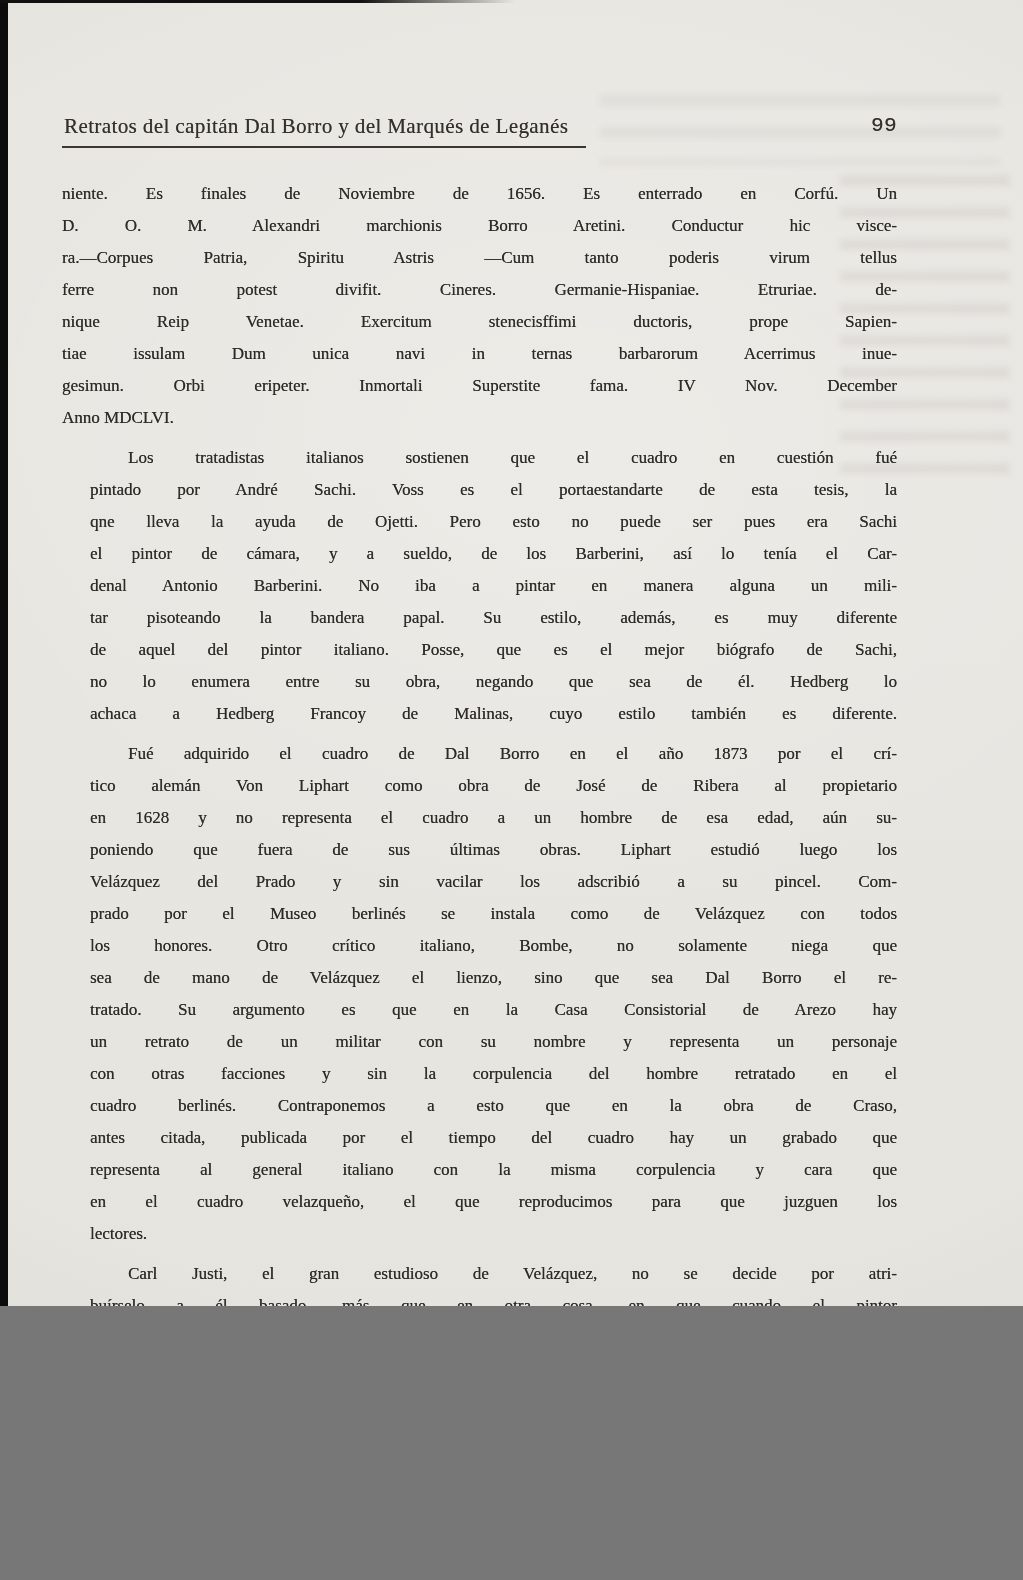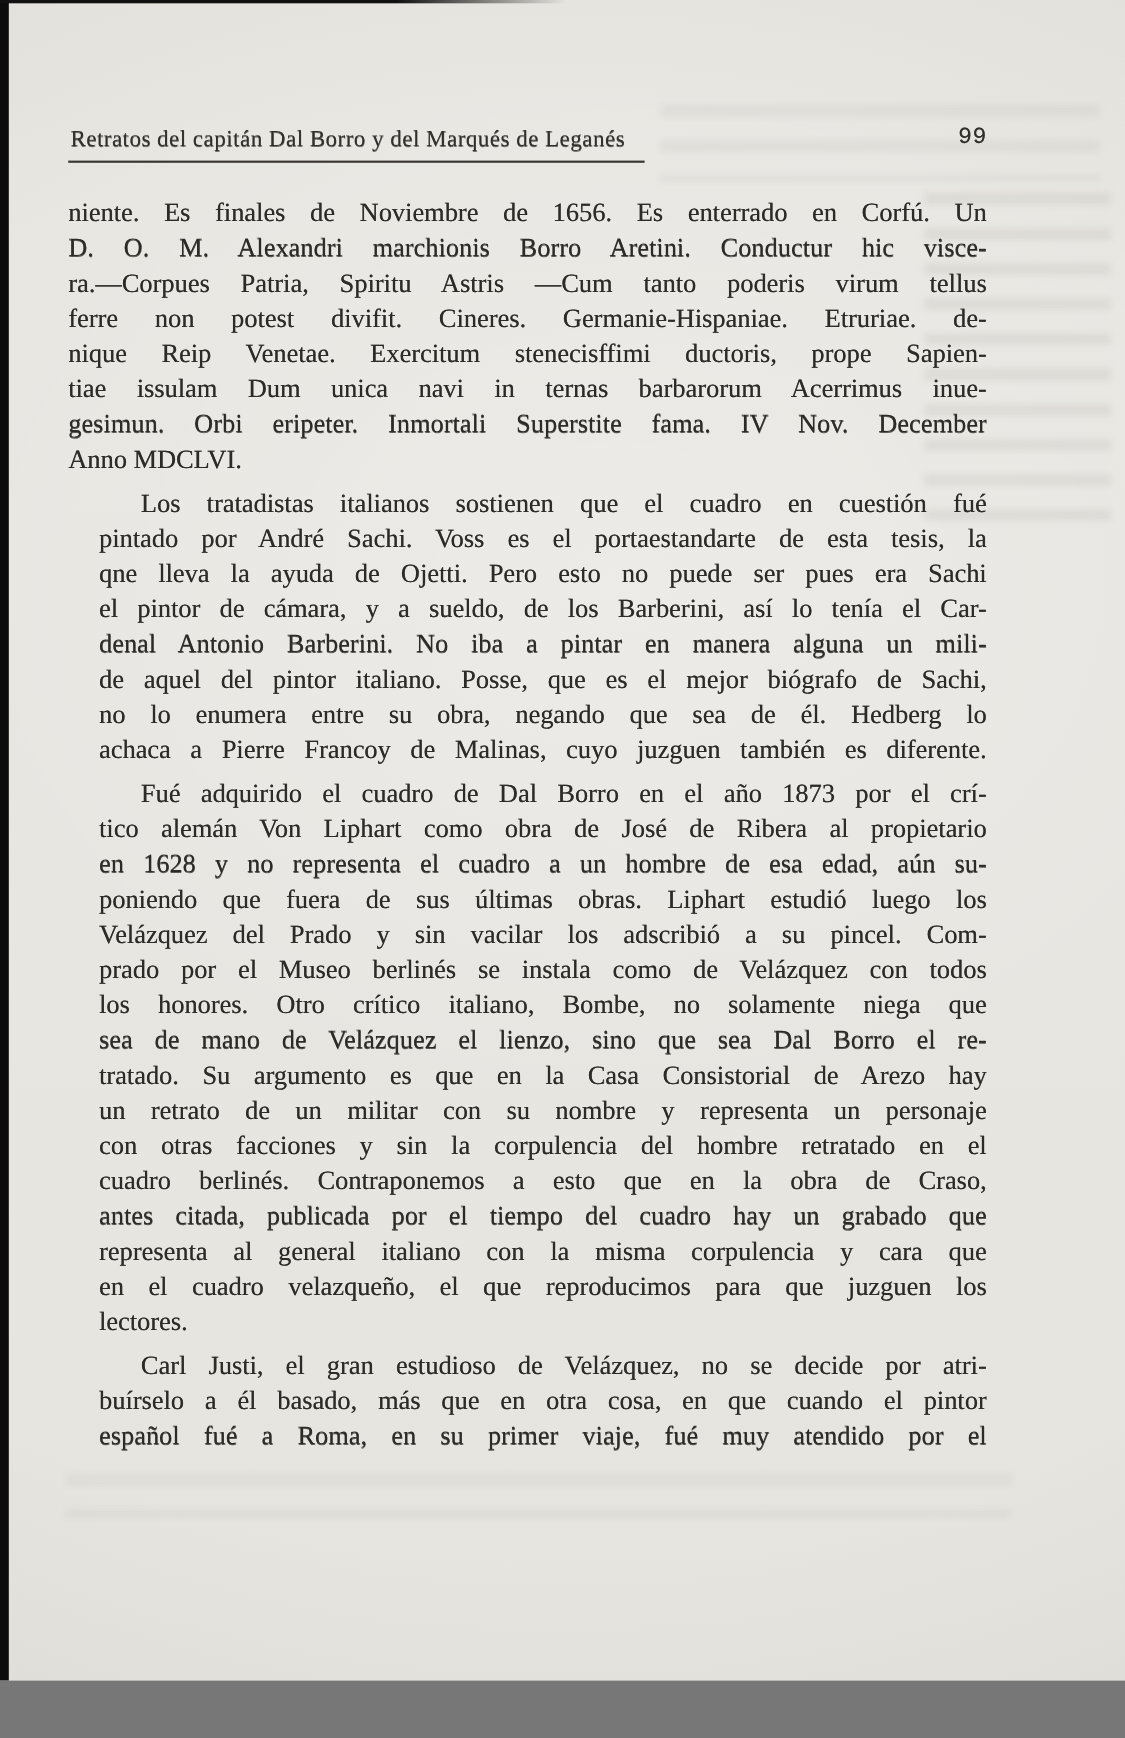--- a/index.html
+++ b/index.html
@@ -1,21 +1,21 @@
 <!DOCTYPE html>
 <html><head>
 <meta charset="utf-8">
 <style>
   html, body { margin: 0; padding: 0; }
   body { background: #777; }
 
   .scan {
     position: relative;
     width: 1023px;
-    height: 1528px;
+    height: 1306px;
     background:
       radial-gradient(ellipse 900px 700px at 55% 35%, rgba(255,255,255,0.20), rgba(255,255,255,0) 70%),
       radial-gradient(ellipse 1400px 1100px at 50% 50%, rgba(0,0,0,0) 60%, rgba(110,104,94,0.10) 100%),
       linear-gradient(180deg, #e9e7e2 0%, #e8e6e1 55%, #e6e4df 100%);
     overflow: hidden;
     font-family: "Liberation Serif", "DejaVu Serif", serif;
   }
 
   
   .edge-left {
@@ -54,21 +54,21 @@
   }
   .header-pagenum {
     position: absolute; right: 0; top: 0;
     text-shadow: 0.2px 0.2px 0.5px rgba(51,48,44,0.65);
     font-family: Liberation Mono, monospace;
   }
 
   
   .body-text {
     position: absolute; left: 62px; top: 178px; width: 835px;
-    font-size: 24px; color: #2d2b27;
+    font-size: 17px; color: #2d2b27;
     text-shadow: 0.2px 0.2px 0.5px rgba(45,43,39,0.75);
   }
   .paragraph + .paragraph { margin-top: 8px; margin-left: 28px; }
   .line {
     height: 32px; line-height: 32px;
     text-align: justify;
     text-align-last: justify;
     white-space: normal;
     overflow: hidden;
   }
@@ -109,23 +109,24 @@
         <div class="line">tiae issulam Dum unica navi in ternas barbarorum Acerrimus inue-</div>
         <div class="line">gesimun. Orbi eripeter. Inmortali Superstite fama. IV Nov. December</div>
         <div class="line line-end">Anno MDCLVI.</div>
       </div>
       <div class="paragraph indent">
         <div class="line">Los tratadistas italianos sostienen que el cuadro en cuestión fué</div>
         <div class="line">pintado por André Sachi. Voss es el portaestandarte de esta tesis, la</div>
         <div class="line">qne lleva la ayuda de Ojetti. Pero esto no puede ser pues era Sachi</div>
         <div class="line">el pintor de cámara, y a sueldo, de los Barberini, así lo tenía el Car-</div>
         <div class="line">denal Antonio Barberini. No iba a pintar en manera alguna un mili-</div>
+        <div class="line">tar pisoteando la bandera papal. Su estilo, además, es muy diferente</div>
         <div class="line">de aquel del pintor italiano. Posse, que es el mejor biógrafo de Sachi,</div>
         <div class="line">no lo enumera entre su obra, negando que sea de él. Hedberg lo</div>
-        <div class="line">achaca a Pierre Francoy de Malinas, cuyo juzguen también es diferente.</div>
+        <div class="line">achaca a Hedberg Francoy de Malinas, cuyo estilo también es diferente.</div>
       </div>
       <div class="paragraph indent">
         <div class="line">Fué adquirido el cuadro de Dal Borro en el año 1873 por el crí-</div>
         <div class="line">tico alemán Von Liphart como obra de José de Ribera al propietario</div>
         <div class="line">en 1628 y no representa el cuadro a un hombre de esa edad, aún su-</div>
         <div class="line">poniendo que fuera de sus últimas obras. Liphart estudió luego los</div>
         <div class="line">Velázquez del Prado y sin vacilar los adscribió a su pincel. Com-</div>
         <div class="line">prado por el Museo berlinés se instala como de Velázquez con todos</div>
         <div class="line">los honores. Otro crítico italiano, Bombe, no solamente niega que</div>
         <div class="line">sea de mano de Velázquez el lienzo, sino que sea Dal Borro el re-</div>

